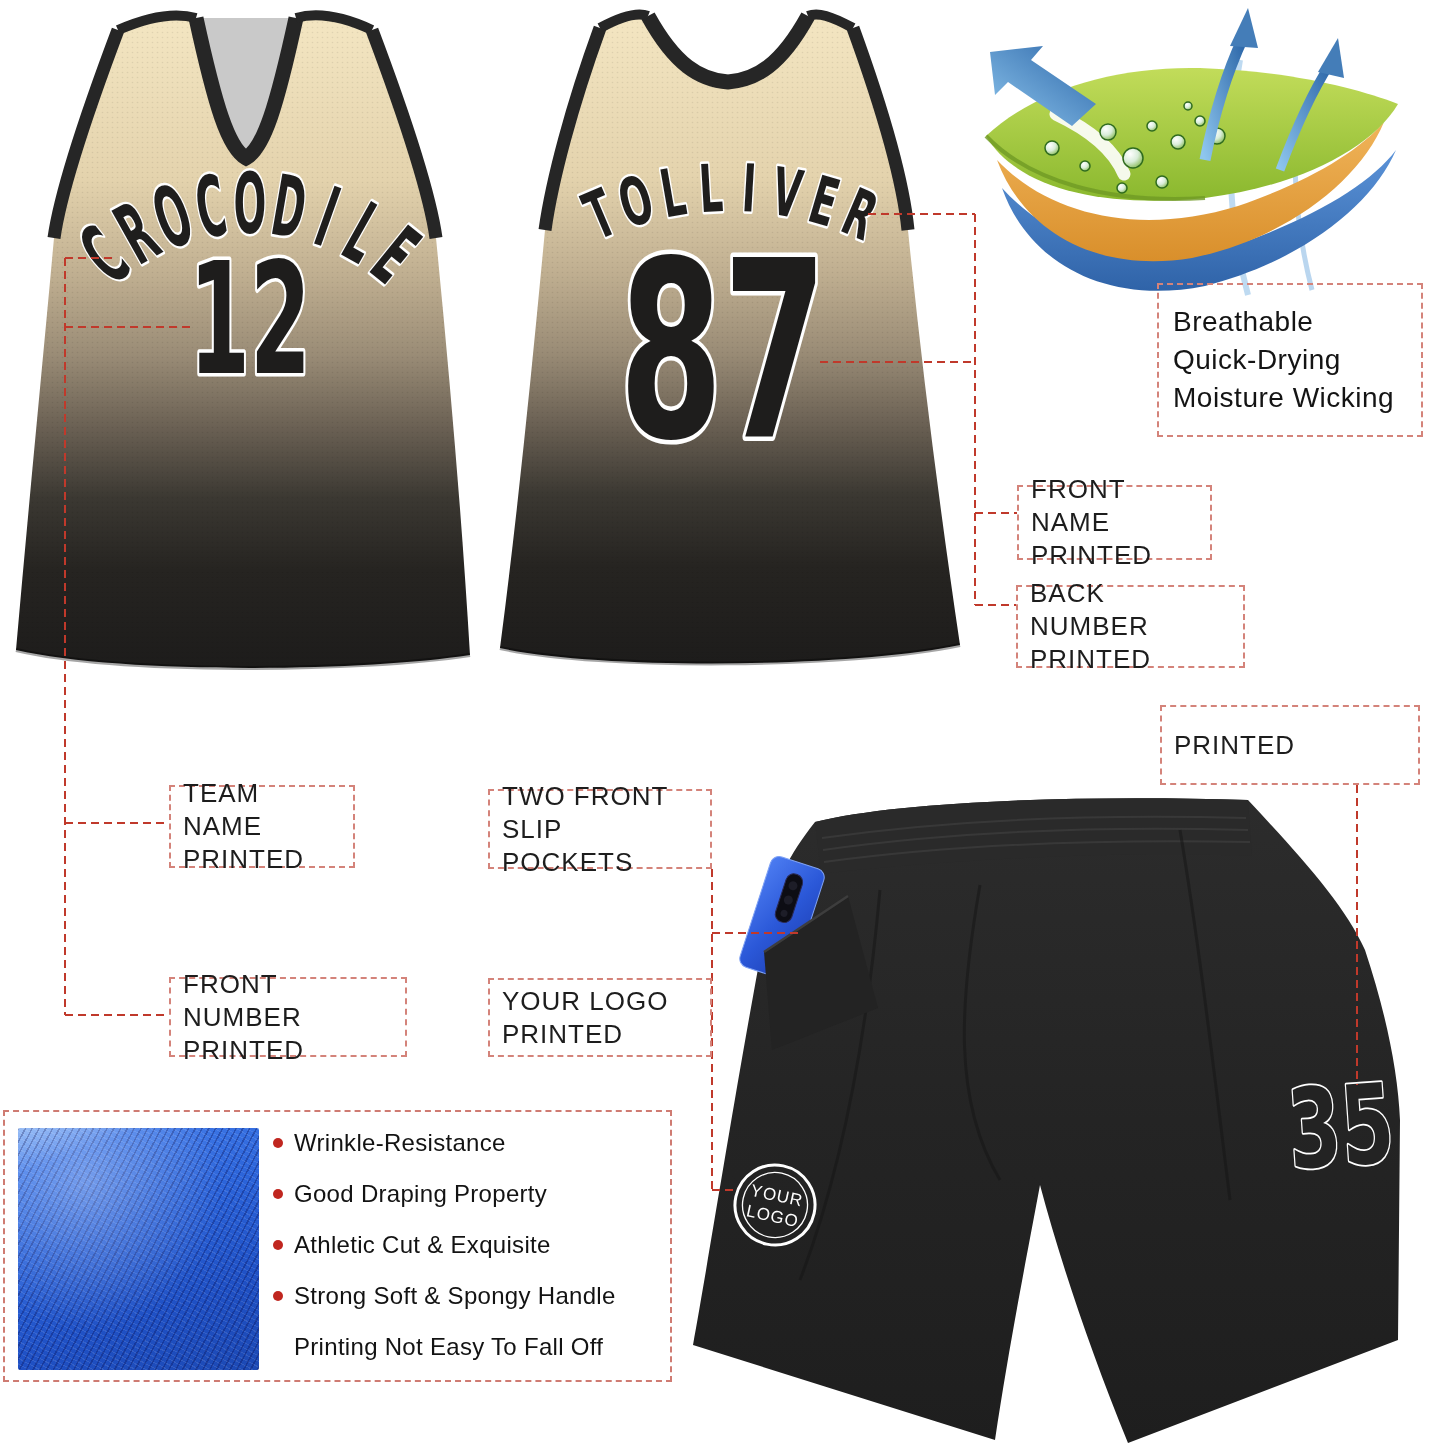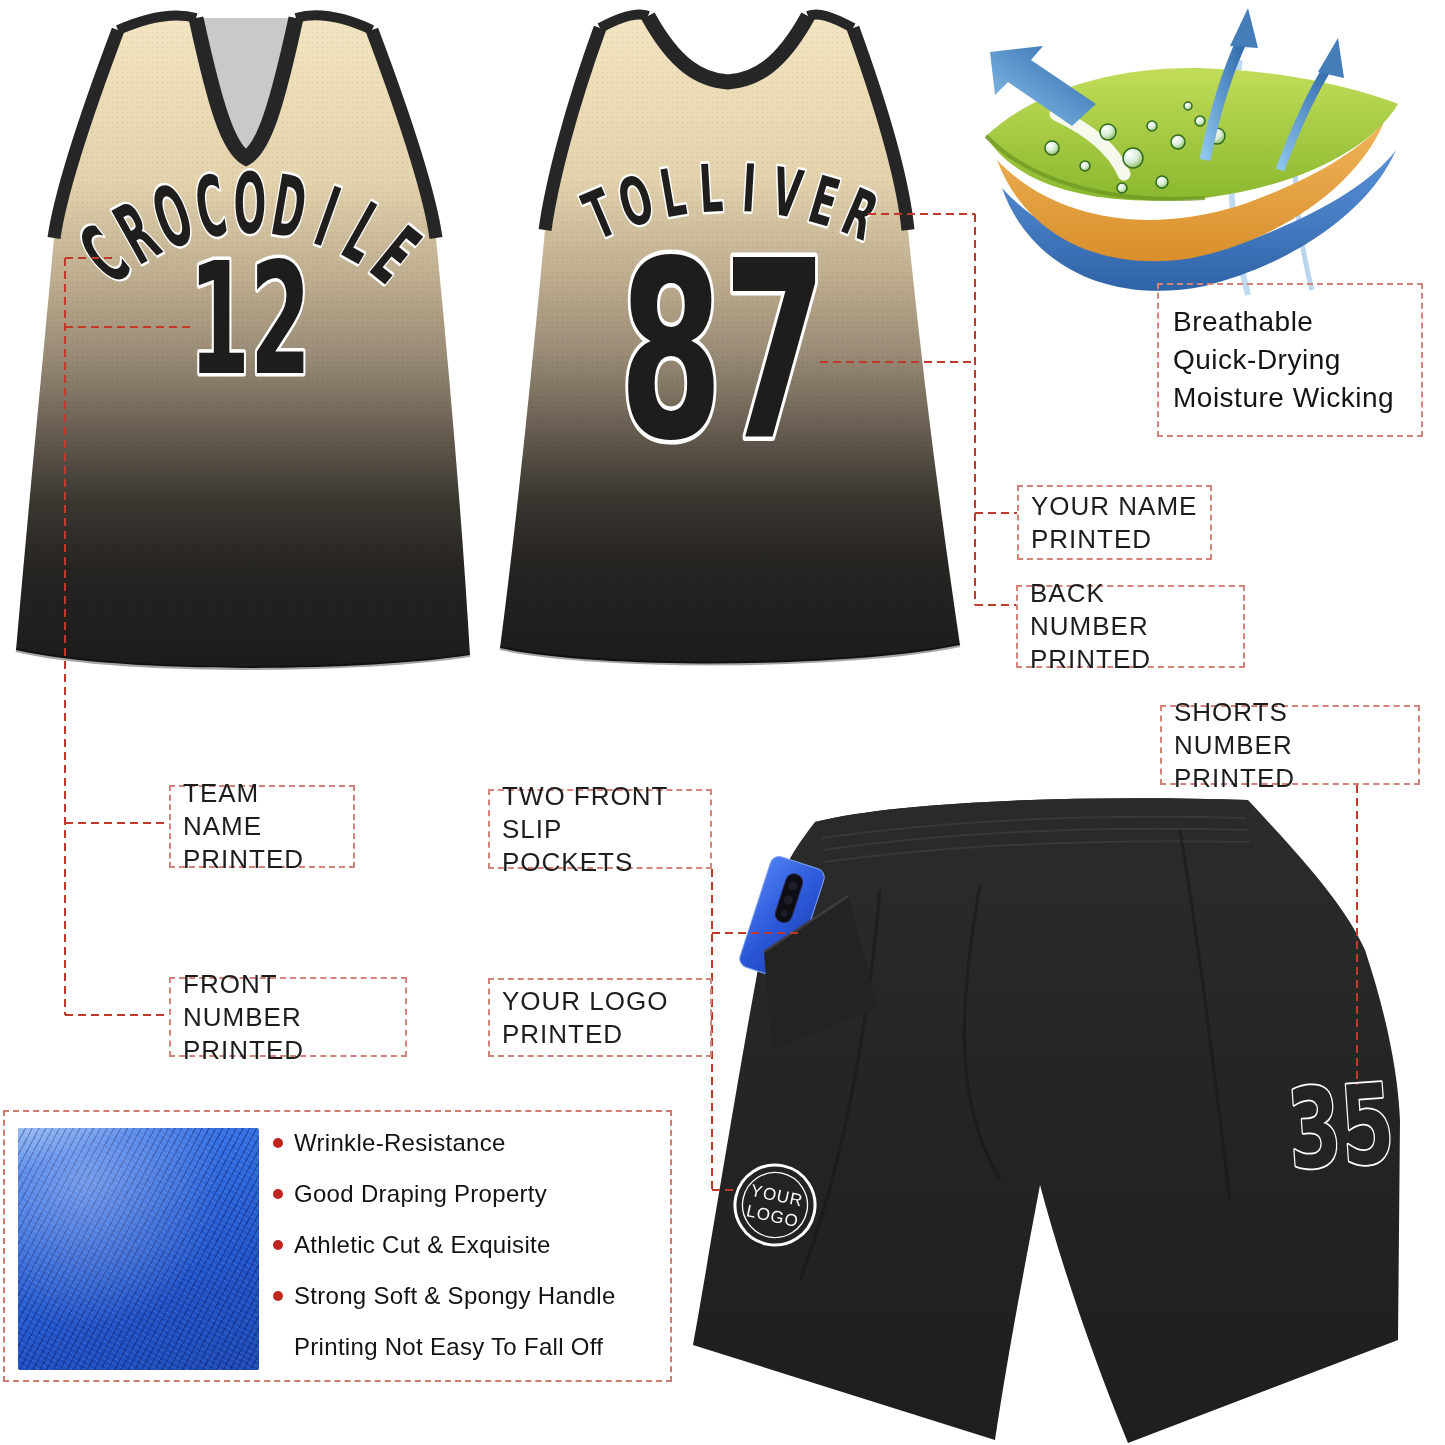--- a/index.html
+++ b/index.html
@@ -264,29 +264,28 @@
   </div>
   <div class="callout c-pockets">
     <span>TWO FRONT</span>
     <span>SLIP POCKETS</span>
   </div>
   <div class="callout c-logo">
     <span>YOUR LOGO</span>
     <span>PRINTED</span>
   </div>
   <div class="callout c-yourname">
-    <span>YOUR NAME</span>
+    <span>FRONT NAME</span>
     <span>PRINTED</span>
   </div>
   <div class="callout c-backnum">
     <span>BACK NUMBER</span>
     <span>PRINTED</span>
   </div>
   <div class="callout c-shortsnum">
-    <span>SHORTS NUMBER</span>
     <span>PRINTED</span>
   </div>
   <div class="callout c-breath">
     <span>Breathable</span>
     <span>Quick-Drying</span>
     <span>Moisture Wicking</span>
   </div>
 
   <div class="features">
     <div class="swatch"></div>

